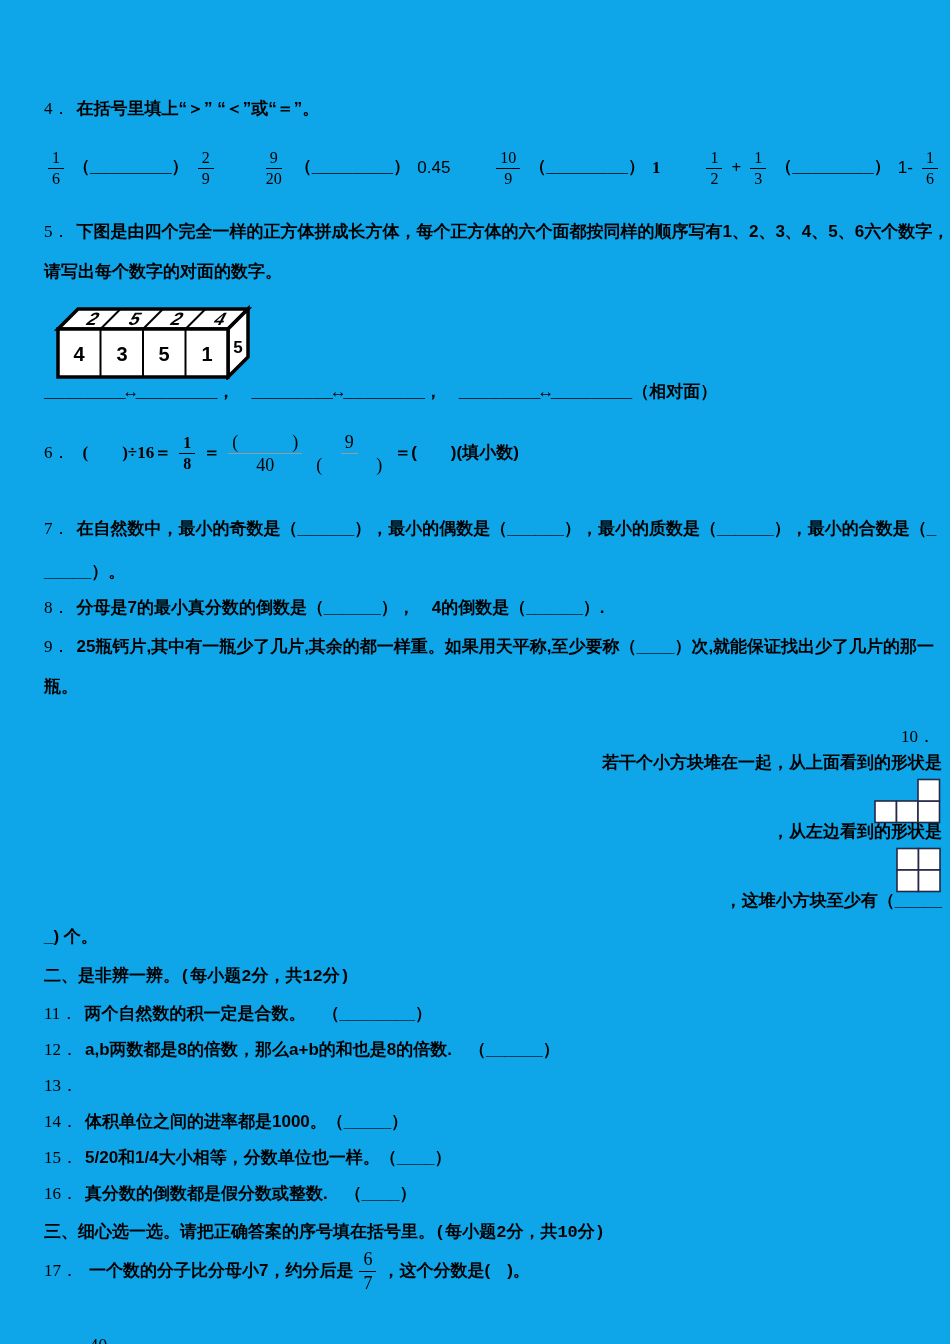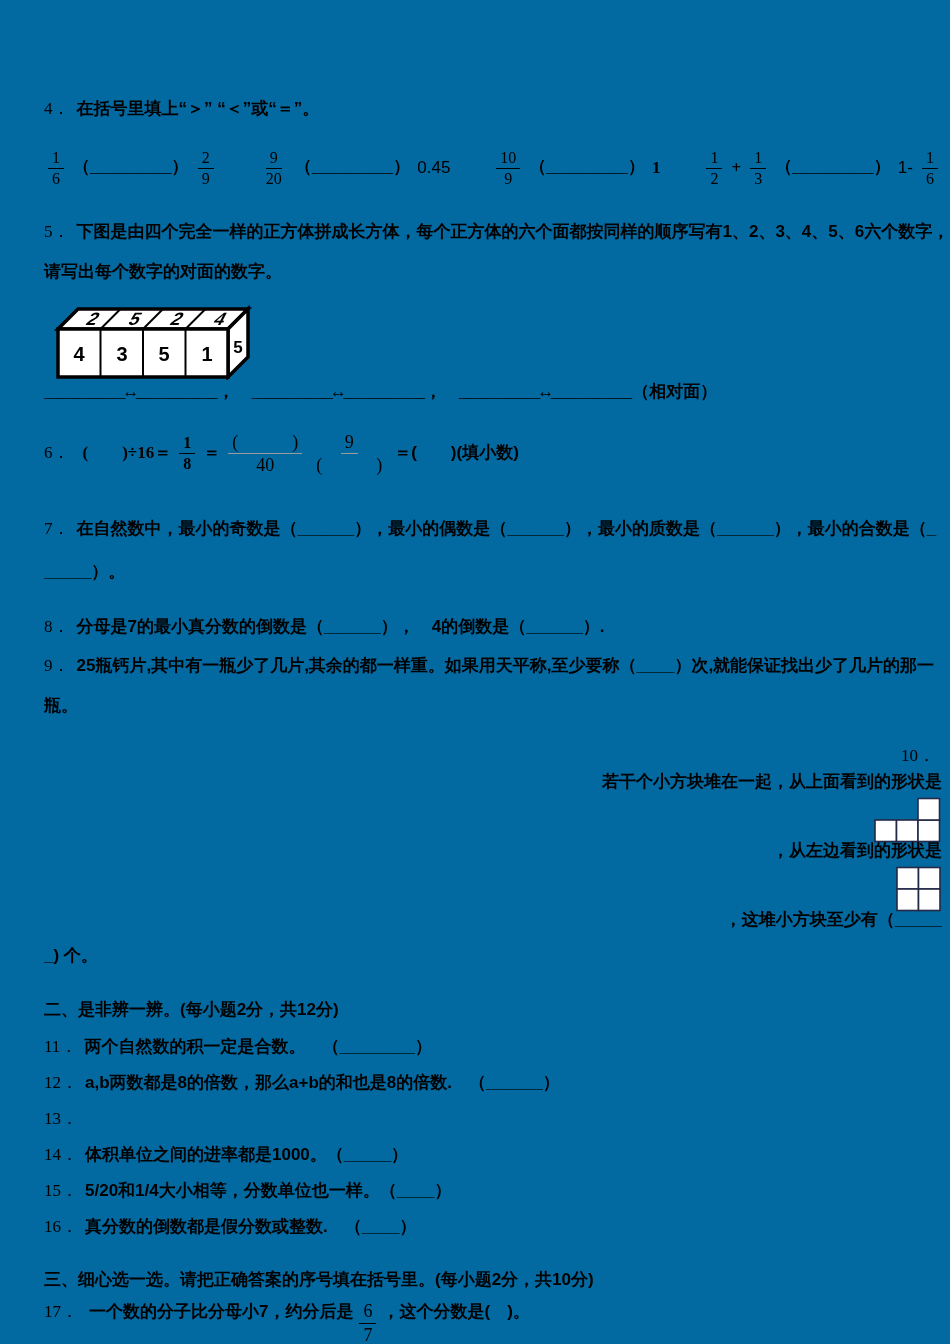--- a/index.html
+++ b/index.html
@@ -1,18 +1,18 @@
 <!DOCTYPE html>
 <html><head>
 <meta charset="utf-8">
 <style>
   html,body{margin:0;padding:0;background:#fff;}
   .page{
     position:relative;width:950px;height:1344px;box-sizing:border-box;
-    background:#0369a1;color:#000;overflow:hidden;
+    background:#0ea5e9;color:#000;overflow:hidden;
     padding:97px 8px 0 44px;
     font-family:"Liberation Sans","DejaVu Sans",sans-serif;
     font-weight:700;font-size:17px;line-height:1.45;
   }
   .nowrap{white-space:nowrap;}
   .qnum{font-family:"Liberation Serif","DejaVu Serif",serif;font-weight:400;margin-right:7px;}
   .serif{font-family:Liberation Sans, sans-serif;font-weight:400;text-align:right;}
   .serifb{font-family:"Liberation Serif","DejaVu Serif",serif;font-weight:700;}
   .blank{font-family:Liberation Mono, monospace;font-weight:700;}
   
@@ -31,23 +31,23 @@
   .l43{line-height:43px;}
   
   .cube-wrap{margin:8px 0 0 6px;height:80px;}
   
   .q6row{display:flex;align-items:center;gap:6px;margin-top:18px;height:62px;white-space:nowrap;}
   
   .q10row{display:flex;align-items:flex-end;gap:2px;margin-top:18px;white-space:nowrap;flex-direction:column;}
   .q10row .shape{display:inline-block;margin-bottom:-6px;}
   
   .titem{display:flex;margin-top:13px;white-space:nowrap;line-height:23px;}
-  .sec-head{margin-top:30px;line-height:24px;}
-  
-  .q17row{display:flex;align-items:flex-start;gap:4px;margin-top:8px;height:52px;white-space:nowrap;}
+  .sec-head{margin-top:16px;line-height:24px;font-family:Liberation Mono, monospace;}
+  
+  .q17row{display:flex;align-items:center;gap:4px;height:52px;white-space:nowrap;}
   
   .opt-row{display:flex;justify-content:space-between;align-items:center;margin-top:38px;padding-right:66px;}
   .opt-a{display:inline-flex;align-items:center;gap:10px;}
   .opt-label{font-family:"Liberation Serif","DejaVu Serif",serif;font-weight:700;font-size:17px;}
   svg text{font-family:"Liberation Sans","DejaVu Sans",sans-serif;}
 </style>
 </head>
 <body>
 
 <div class="page">
@@ -161,21 +161,21 @@
     <span>＝(　　)(填小数)</span>
   </div>
 
   <div class="l43 nowrap" style="margin-top:22px;">
     <span class="qnum">7．</span><span>在自然数中，最小的奇数是（______），最小的偶数是（______），最小的质数是（______），最小的合数是（_</span>
   </div>
   <div class="l43 nowrap">
     <span>_____）。</span>
   </div>
 
-  <div class="nowrap" style="margin-top:21px;line-height:26px;">
+  <div class="nowrap" style="margin-top:2px;line-height:26px;">
     <span class="qnum">8．</span><span>分母是7的最小真分数的倒数是（______），　4的倒数是（______）.</span>
   </div>
 
   <div class="l40 nowrap" style="margin-top:6px;">
     <span class="qnum">9．</span><span>25瓶钙片,其中有一瓶少了几片,其余的都一样重。如果用天平称,至少要称（____）次,就能保证找出少了几片的那一</span>
   </div>
   <div class="l40 nowrap">
     <span>瓶。</span>
   </div>
 

